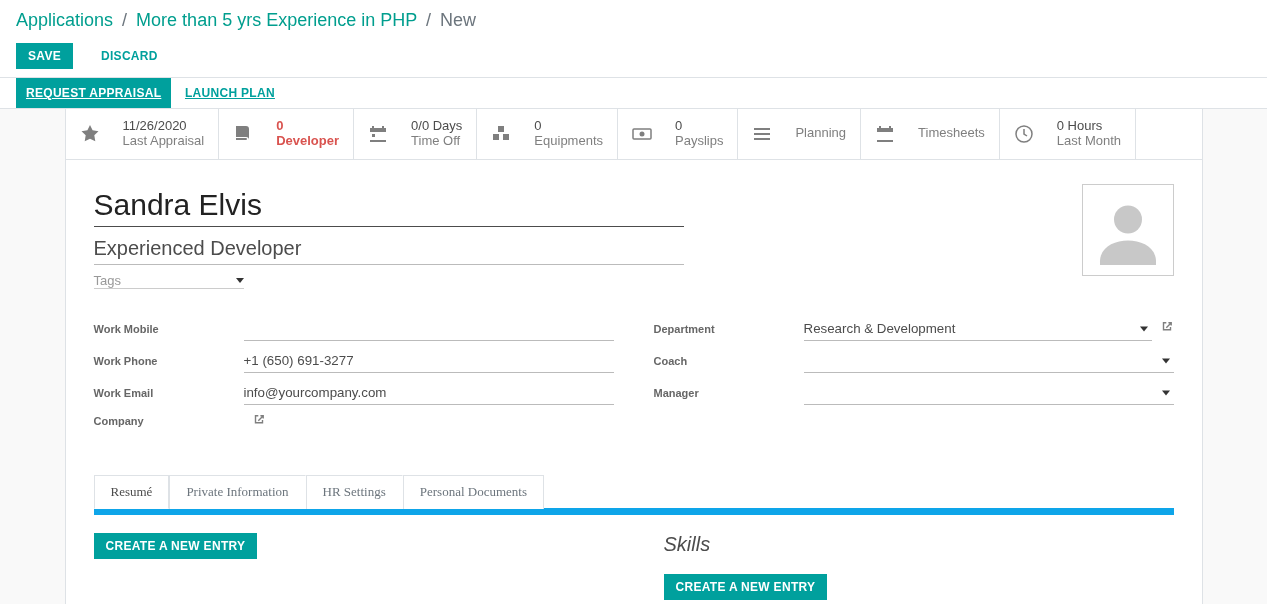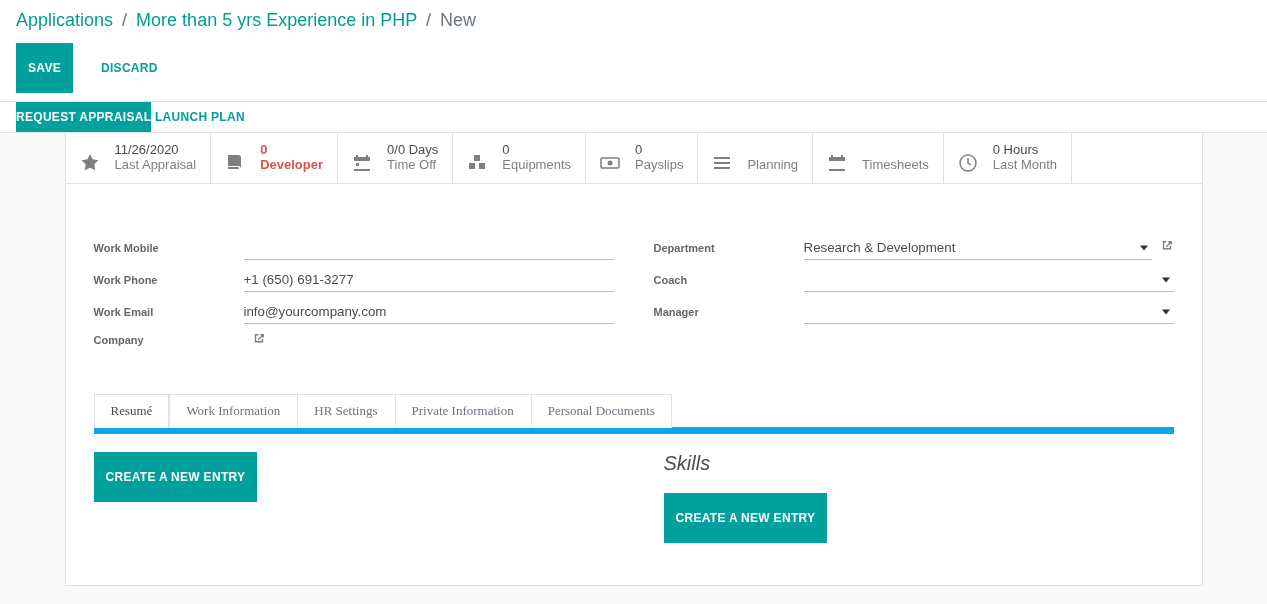--- a/index.html
+++ b/index.html
@@ -4,32 +4,32 @@
 <style>
   * { box-sizing: border-box; margin: 0; padding: 0; }
   body { font-family: -apple-system, "Helvetica Neue", Arial, sans-serif; font-size: 13px; color: #4c4c4c; background: #f9f9f9; }
 
   .top-area { background: #fff; border-bottom: 1px solid #dee2e6; padding: 0 16px 8px 16px; }
   .breadcrumb { padding: 10px 0 12px 0; font-size: 18px; font-weight: 500; color: #6c757d; }
   .breadcrumb .link { color: #009e8e; cursor: pointer; }
   .breadcrumb .sep { color: #6c757d; margin: 0 4px; }
 
   .action-row { display: flex; align-items: center; gap: 16px; }
-  .btn { display: inline-block; padding: 18px 12px; font-size: 12px; font-weight: 700; border: none; cursor: pointer; text-transform: uppercase; letter-spacing: 0.3px; }
+  .btn { display: inline-block; padding: 6px 12px; font-size: 12px; font-weight: 700; border: none; cursor: pointer; text-transform: uppercase; letter-spacing: 0.3px; }
   .btn-primary { background: #00a09d; color: #fff; }
   .btn-link { background: none; color: #00a09d; font-weight: 700; }
 
   .sub-actions { background: #fff; border-bottom: 1px solid #dee2e6; padding-left: 16px; }
-  .sub-actions .btn { padding: 8px 0; }
+  .sub-actions .btn { padding: 8px 10px; text-decoration: underline; }
 
   .page-wrap { display: flex; justify-content: center; }
   .form-sheet { width: 1138px; background: #fff; border: 1px solid #dee2e6; border-top: none; }
 
   .stat-bar { display: flex; border-bottom: 1px solid #dee2e6; }
-  .stat-btn { display: flex; align-items: flex-end; gap: 15px; padding: 10px 14px; border-right: 1px solid #dee2e6; cursor: pointer; min-width: 0; flex: 0 0 auto; }
+  .stat-btn { display: flex; align-items: center; gap: 23px; padding: 10px 14px; border-right: 1px solid #dee2e6; cursor: pointer; min-width: 0; flex: 0 0 auto; }
   .stat-btn .icon { width: 20px; height: 20px; fill: #7f7f7f; color:#7f7f7f; flex-shrink: 0; }
   .stat-text { display: flex; flex-direction: column; line-height: 1.15; }
   .stat-value { color: #4c4c4c; font-weight: 500; }
   .stat-label { color: #7f7f7f; }
   .stat-btn.warn .stat-value, .stat-btn.warn .stat-label { color: #d9534f; font-weight: 700; }
 
   .body-area { padding: 24px 28px; }
   .name-row { display: flex; gap: 24px; }
   .name-col { flex: 1; }
   .avatar-box { width: 92px; height: 92px; border: 1px solid #ccc; display: flex; align-items: center; justify-content: center; cursor: pointer; }
@@ -200,20 +200,35 @@
             <use href="#i-clock"></use>
           </svg>
         <div class="stat-text">
           <span class="stat-value">0 Hours</span>
           <span class="stat-label">Last Month</span>
         </div>
       </div>
     </div>
 
     <div class="body-area">
+      <div class="name-row">
+        <div class="name-col">
+          <input class="input-text h1-input" value="Sandra Elvis" style="">
+          <input class="input-text h2-input" value="Experienced Developer" style="">
+          <div class="tags-input">
+            <span>Tags</span>
+            <span class="caret"></span>
+          </div>
+        </div>
+        <div class="avatar-box">
+          <svg viewBox="0 0 20 20">
+              <use href="#i-person"></use>
+            </svg>
+        </div>
+      </div>
 
       <div class="fields-row">
         <div class="fields-col">
           <div class="field">
             <div class="field-label">Work Mobile</div>
             <div class="field-value">
                 <input class="input-text" value="" style="">
               </div>
           </div>
           <div class="field">
@@ -258,23 +273,22 @@
             <div class="field-value m2o">
               <input class="input-text" value="" style="">
               <span class="caret"></span>
             </div>
           </div>
         </div>
       </div>
 
       <div class="tabs">
         <div class="tab active">Resumé</div>
-        <div class="tab">Work Information</div>
+        <div class="tab">Private Information</div>
         <div class="tab">HR Settings</div>
-        <div class="tab">Private Information</div>
         <div class="tab">Personal Documents</div>
       </div>
 
       <div class="tab-body">
         <div class="section">
           <button class="btn btn-primary">CREATE A NEW ENTRY</button>
         </div>
         <div class="section">
           <h2 class="section-title normal">Skills</h2>
           <button class="btn btn-primary">CREATE A NEW ENTRY</button>

